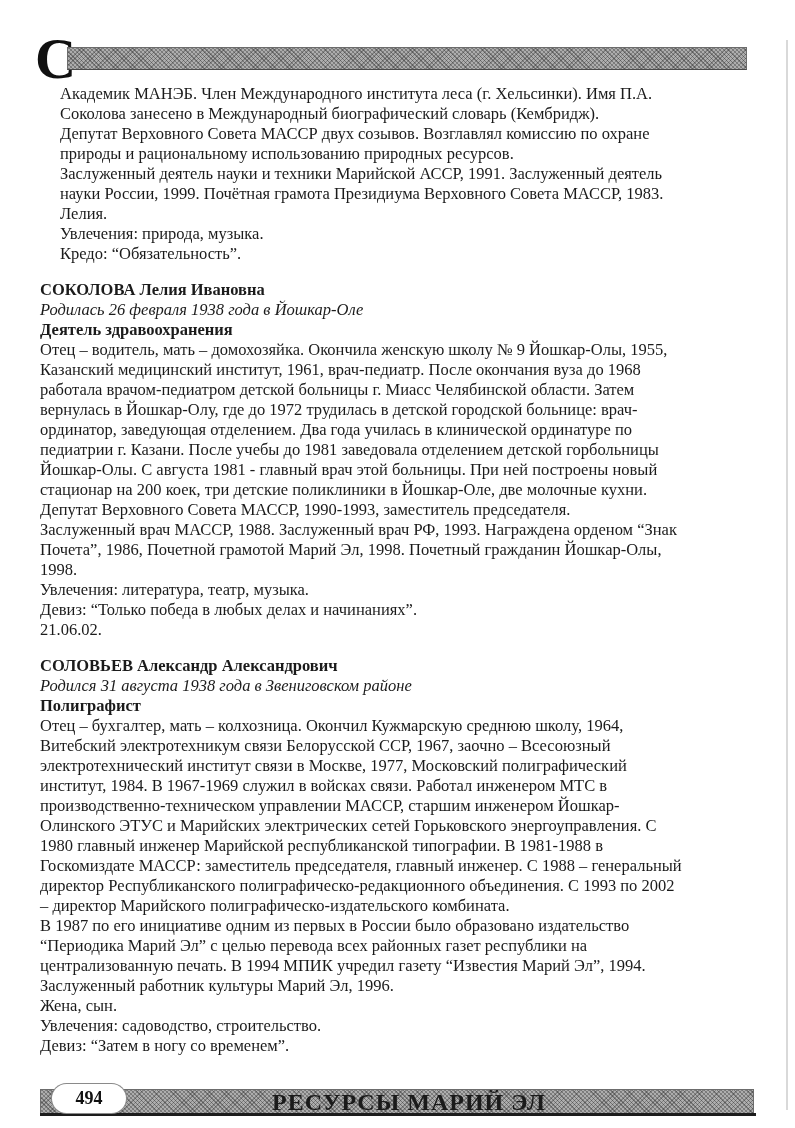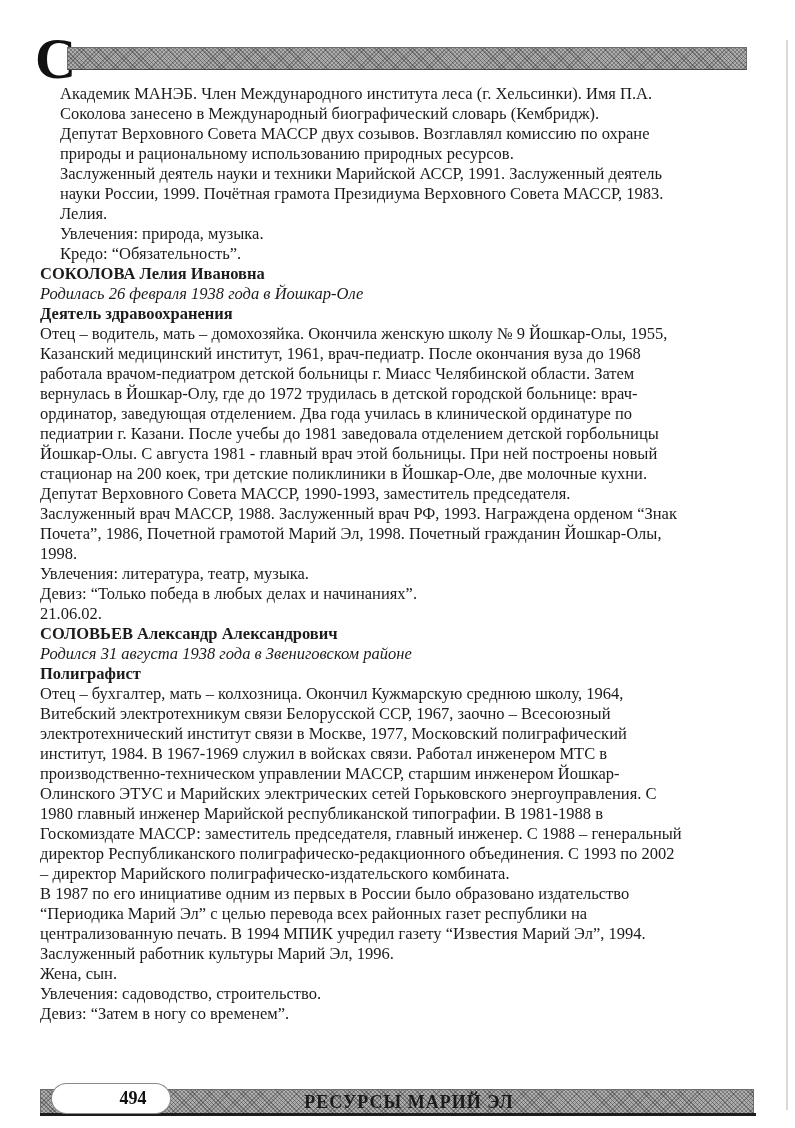--- a/index.html
+++ b/index.html
@@ -54,41 +54,41 @@
     font-size: 16.5px;
     line-height: 20px;
   }
   .content p, .content h3, .content h4 {
     margin: 0;
     padding: 0;
     font-size: 16.5px;
     line-height: 20px;
     white-space: pre-line;
   }
-  .entry { }
+  .entry { margin-top: 16px; }
   .entry:first-child { margin-top: 0; margin-left: 20px; }
   .entry-name  { font-weight: bold; }
   .entry-born  { font-style: italic; }
   .entry-role  { font-weight: bold; }
 
   
   .footer-bar {
     position: absolute;
     left: 40px;
     top: 1089px;
     width: 712px;
     height: 25px;
     border: 1px solid #6c6c6c;
     display: flex;
     align-items: center;
     justify-content: center;
   }
   .footer-title {
     font-weight: bold;
-    font-size: 18px;
+    font-size: 24px;
     letter-spacing: 1px;
     color: #1a1a1a;
     padding-left: 24px;
   }
   .footer-rule {
     position: absolute;
     left: 40px;
     top: 1113px;
     width: 716px;
     height: 3px;
@@ -103,21 +103,20 @@
     background: #ffffff;
     border-radius: 15px;
     box-shadow: 0 0 0 1px #8a8a8a;
     display: flex;
     align-items: center;
     justify-content: center;
     font-weight: bold;
     font-size: 18px;
     color: #111;
     z-index: 2;
-    padding-left: 44px;
   }
 
   
   .edge-shadow {
     position: absolute;
     right: 7px;
     top: 40px;
     width: 2px;
     height: 1070px;
     background: #d9d9d9;

